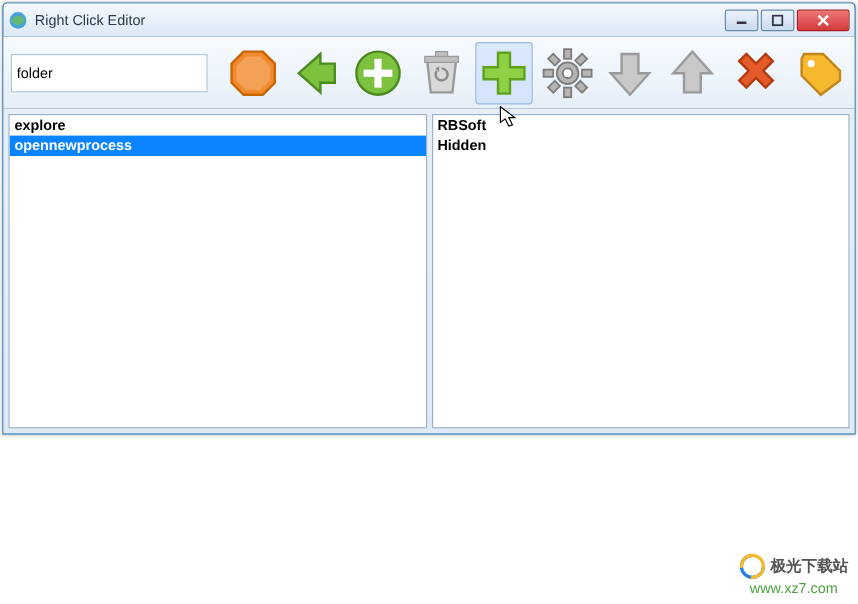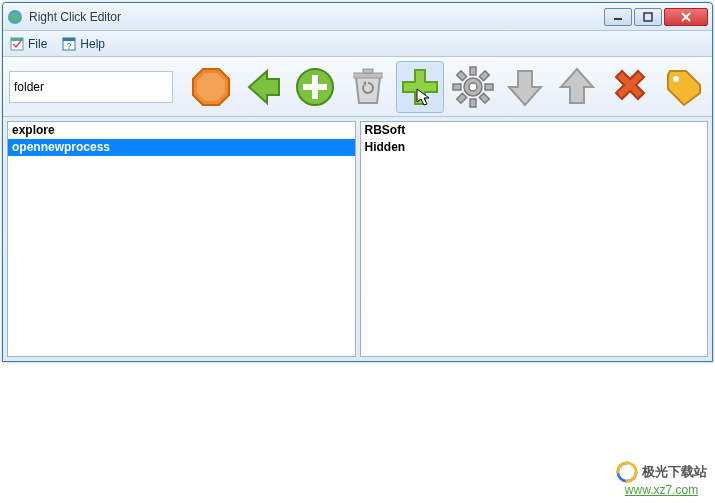--- a/index.html
+++ b/index.html
@@ -20,21 +20,21 @@
 .tb-btn { width: 52px; height: 52px; display: flex; align-items: center; justify-content: center; border-radius: 3px; cursor: pointer; }
 .tb-btn.hover { background: rgba(200,220,250,0.6); border: 1px solid #9cbde0; }
 .tb-btn svg { width: 44px; height: 44px; }
 .content { flex: 1; display: flex; padding: 4px; gap: 4px; background: linear-gradient(#e6eef8,#dfeaf6); }
 .panel { flex: 1; border: 1px solid #9cb3c9; background: #fff; overflow: auto; }
 .list-item { padding: 1px 4px; cursor: pointer; font-size: 12px; line-height: 15px; font-weight: bold; }
 .list-item.selected { background: #0a84ff; color: #ffffff; }
 .list-item.dotted { border-top: 1px dotted #888; border-bottom: 1px dotted #888; }
 .watermark { position: absolute; right: 8px; bottom: 6px; text-align: center; font-size: 13px; pointer-events: none; }
 .watermark .cn { color: #555; font-weight: bold; display: flex; align-items: center; justify-content: flex-end; gap: 4px; }
-.watermark .url { color: #4aa23f; font-size: 12px; text-decoration: underline; }
+.watermark .url { color: #4aa23f; font-size: 12px; }
 .swirl { width: 22px; height: 22px; }
 .cursor-overlay { position:absolute; left:416px; top:88px; width:18px; height:18px; pointer-events:none; }
 </style>
 </head>
 <body>
 
 <div class="window">
   <div class="titlebar">
     <svg class="app-icon" viewBox="0 0 16 16">
         <circle cx="8" cy="8" r="7" fill="#4aa2d9"></circle>
@@ -54,38 +54,20 @@
         </div>
       <div class="win-btn close">
           <svg viewBox="0 0 10 10">
             <line x1="1" y1="1" x2="9" y2="9" stroke="#fff" stroke-width="2"></line>
             <line x1="9" y1="1" x2="1" y2="9" stroke="#fff" stroke-width="2"></line>
           </svg>
         </div>
     </div>
   </div>
 
-  <div class="menubar">
-    <div class="menu-item">
-      <svg class="mi-icon" viewBox="0 0 16 16">
-          <rect x="2" y="2" width="12" height="12" fill="#fff" stroke="#5a8"></rect>
-          <rect x="2" y="2" width="12" height="3" fill="#5a8"></rect>
-          <path d="M4 8 L7 11 L12 5" stroke="#e38" fill="none" stroke-width="1.5"></path>
-        </svg>
-      <span>File</span>
-    </div>
-    <div class="menu-item">
-      <svg class="mi-icon" viewBox="0 0 16 16">
-          <rect x="2" y="2" width="12" height="12" fill="#fff" stroke="#37a"></rect>
-          <rect x="2" y="2" width="12" height="3" fill="#37a"></rect>
-          <text x="8" y="13" font-size="9" text-anchor="middle" fill="#37a">?</text>
-        </svg>
-      <span>Help</span>
-    </div>
-  </div>
 
   <div class="toolbar">
     <input class="search-box" value="folder" style="">
     <div style="width:6px"></div>
     <div class="tb-btn">
       <svg viewBox="0 0 44 44">
           <polygon points="14,4 30,4 40,14 40,30 30,40 14,40 4,30 4,14" fill="#f08a2c" stroke="#c96500" stroke-width="2"></polygon>
           <polygon points="16,8 28,8 36,16 36,28 28,36 16,36 8,28 8,16" fill="#fff" opacity="0.2"></polygon>
         </svg>
     </div>

